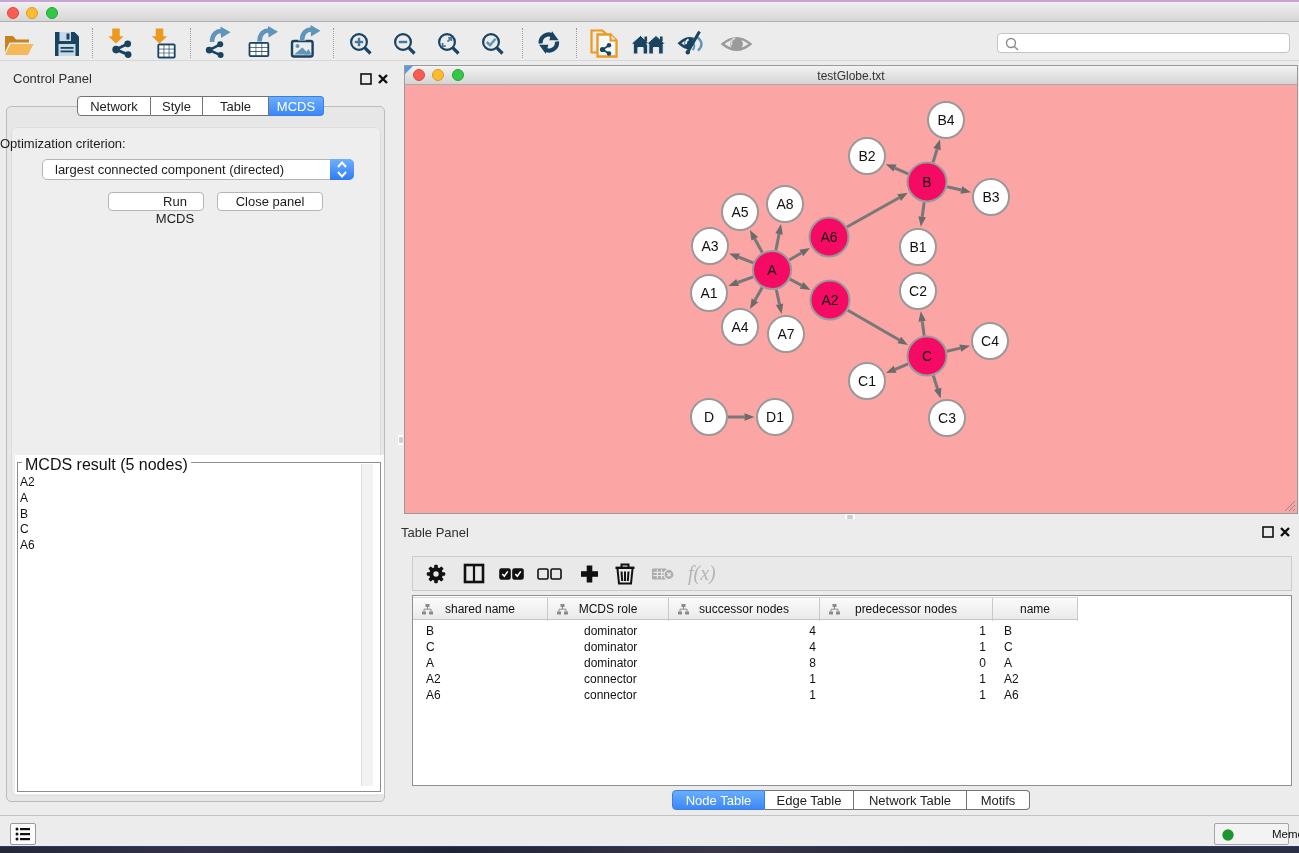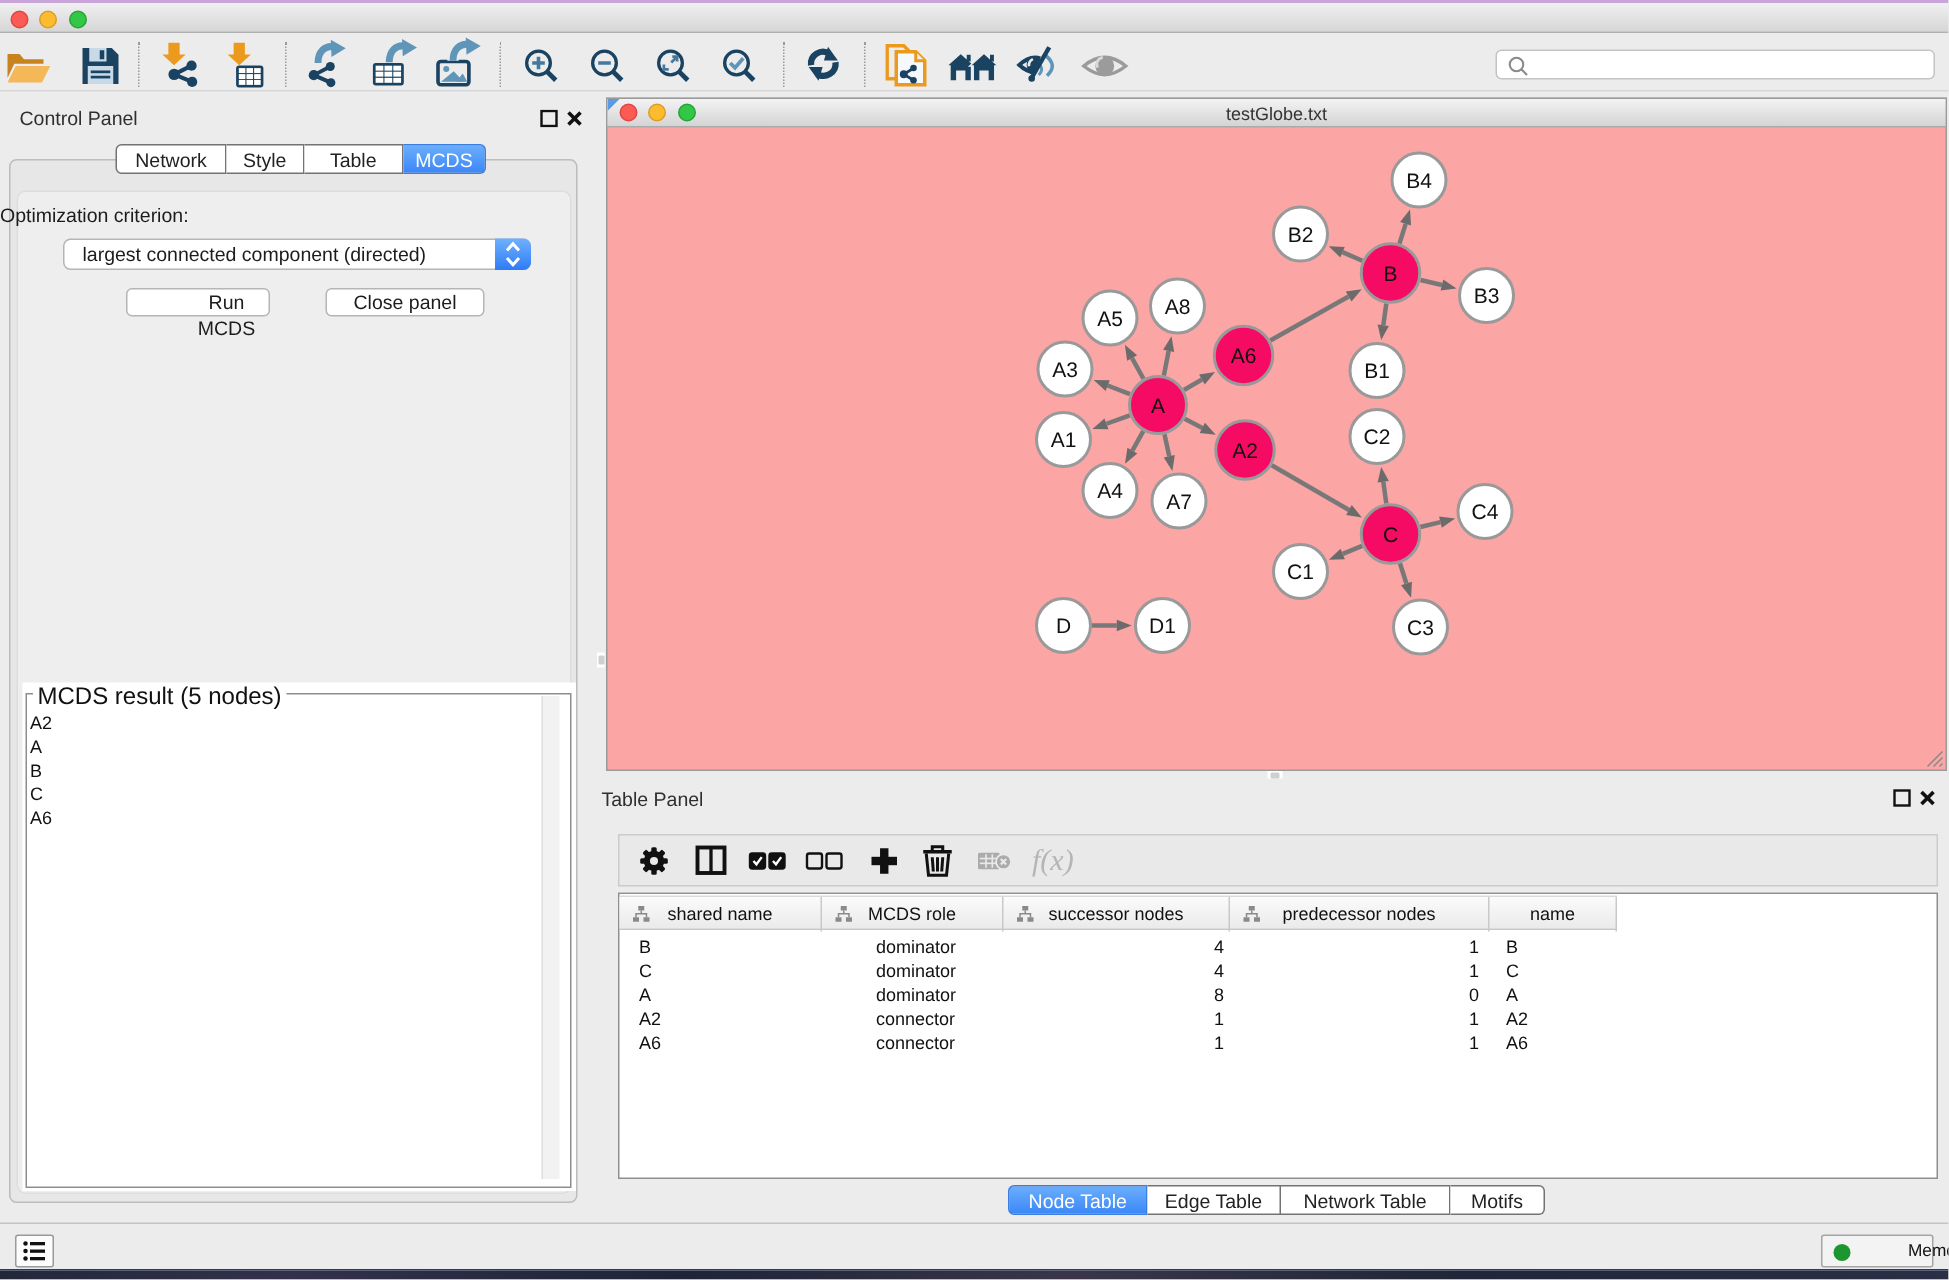--- a/index.html
+++ b/index.html
@@ -248,21 +248,21 @@
 <div class="abs" id="opt-label">Optimization criterion:</div>
 <div class="abs" id="combo">
   <div class="ctext">largest connected component (directed)</div>
   <div class="stepper">
     <svg width="24" height="21" viewBox="0 0 24 21">
       <path d="M8 8 L12 3.5 L16 8" fill="none" stroke="#fff" stroke-width="2"></path>
       <path d="M8 13 L12 17.5 L16 13" fill="none" stroke="#fff" stroke-width="2"></path>
     </svg>
   </div>
 </div>
-<div class="btn" style="left:84px; top:192px; width:96px;padding-left:38px;">Run MCDS</div>
+<div class="btn" style="left:108px; top:192px; width:96px;padding-left:38px;">Run MCDS</div>
 <div class="btn" style="left:217px; top:192px; width:106px;">Close panel</div>
 <div class="abs" id="groupbox"></div>
 <div class="abs" id="groupbox-label">MCDS result (5 nodes)</div>
 <div class="abs" id="mcds-scroll"></div>
 <div class="abs" id="mcds-list">A2<br>A<br>B<br>C<br>A6</div>
 
 <div class="abs" id="netwin">
   <svg style="position:absolute;left:0;top:0;z-index:5" width="8" height="8" viewBox="0 0 8 8">
       <path d="M0 0 L8 0 L0 8 Z" fill="#4a90e2" opacity="0.9"></path>
     </svg>

